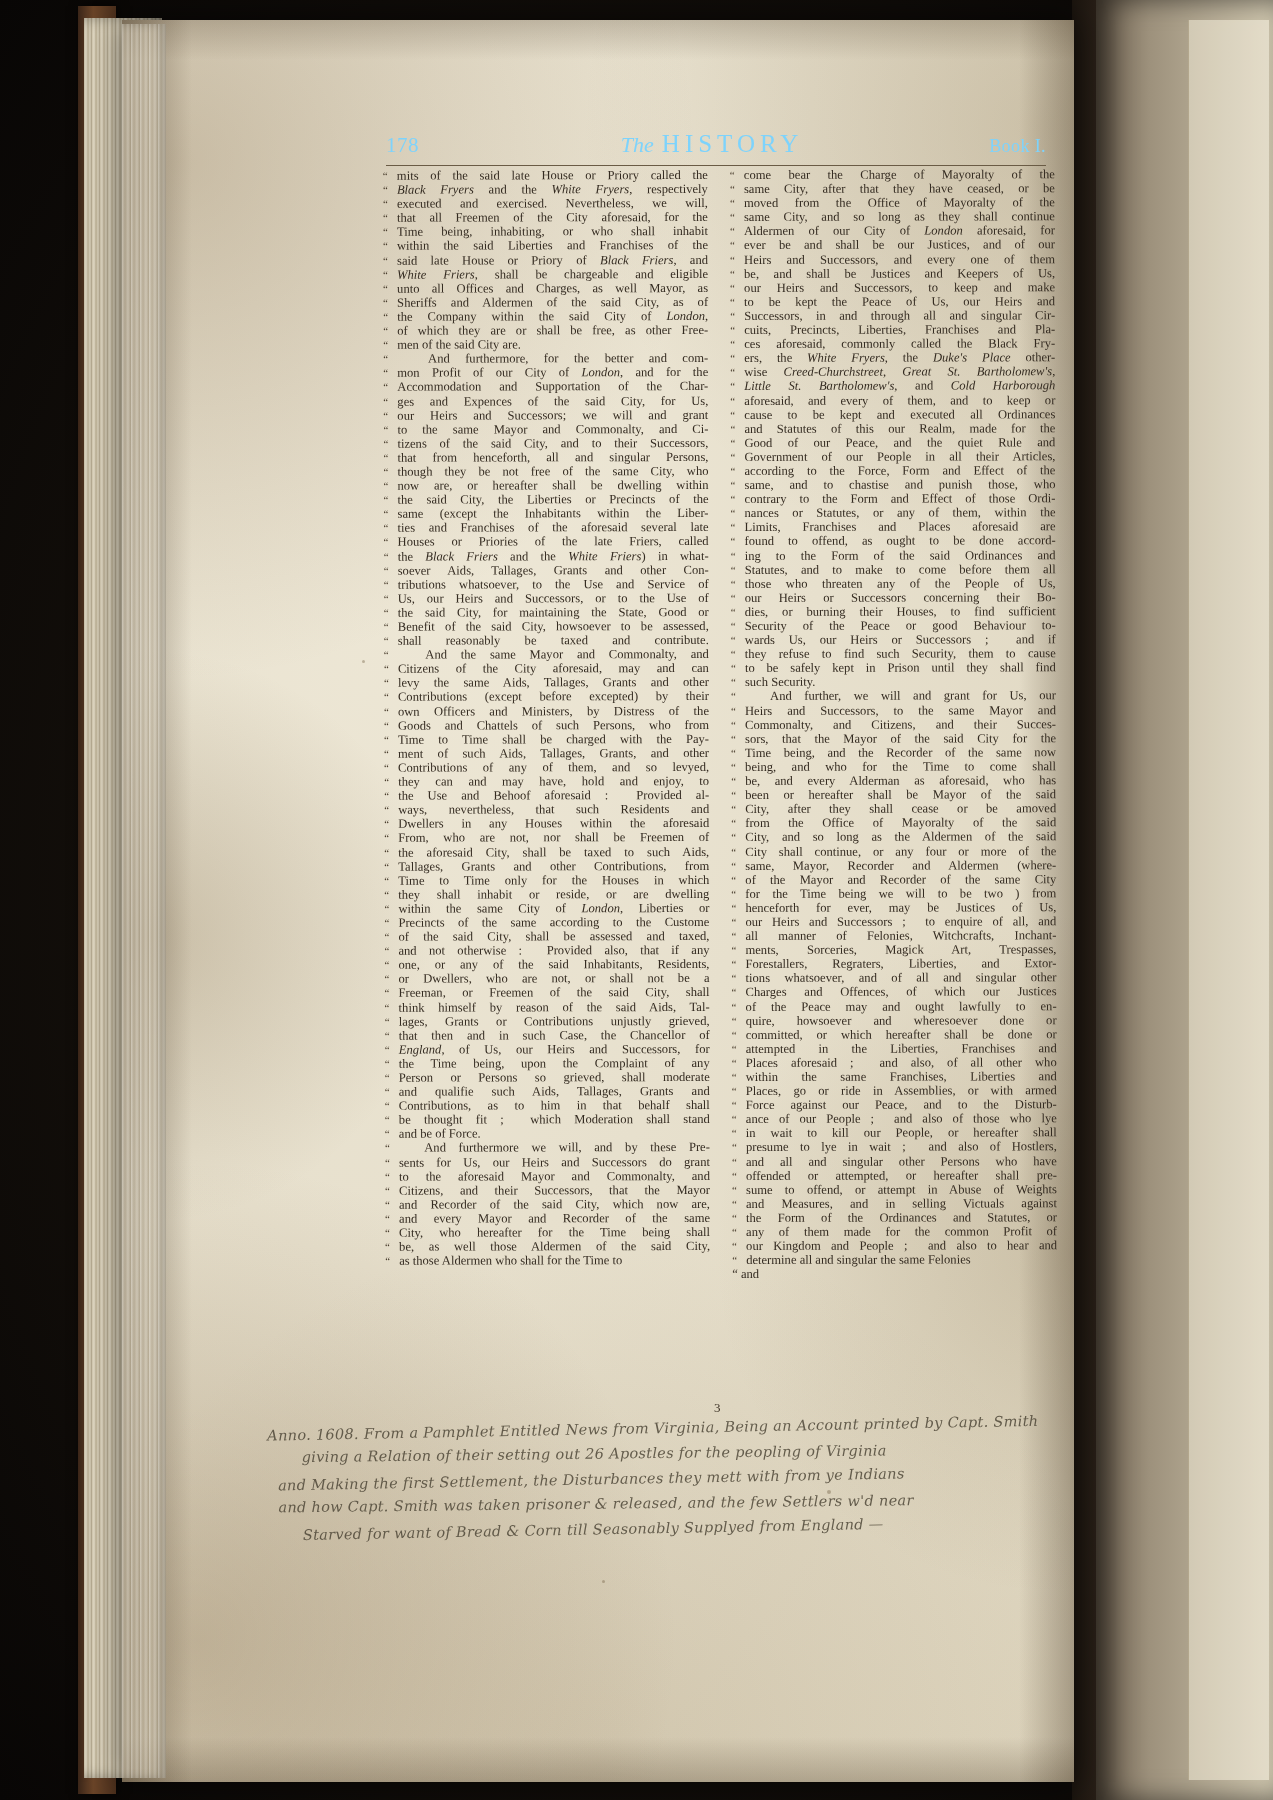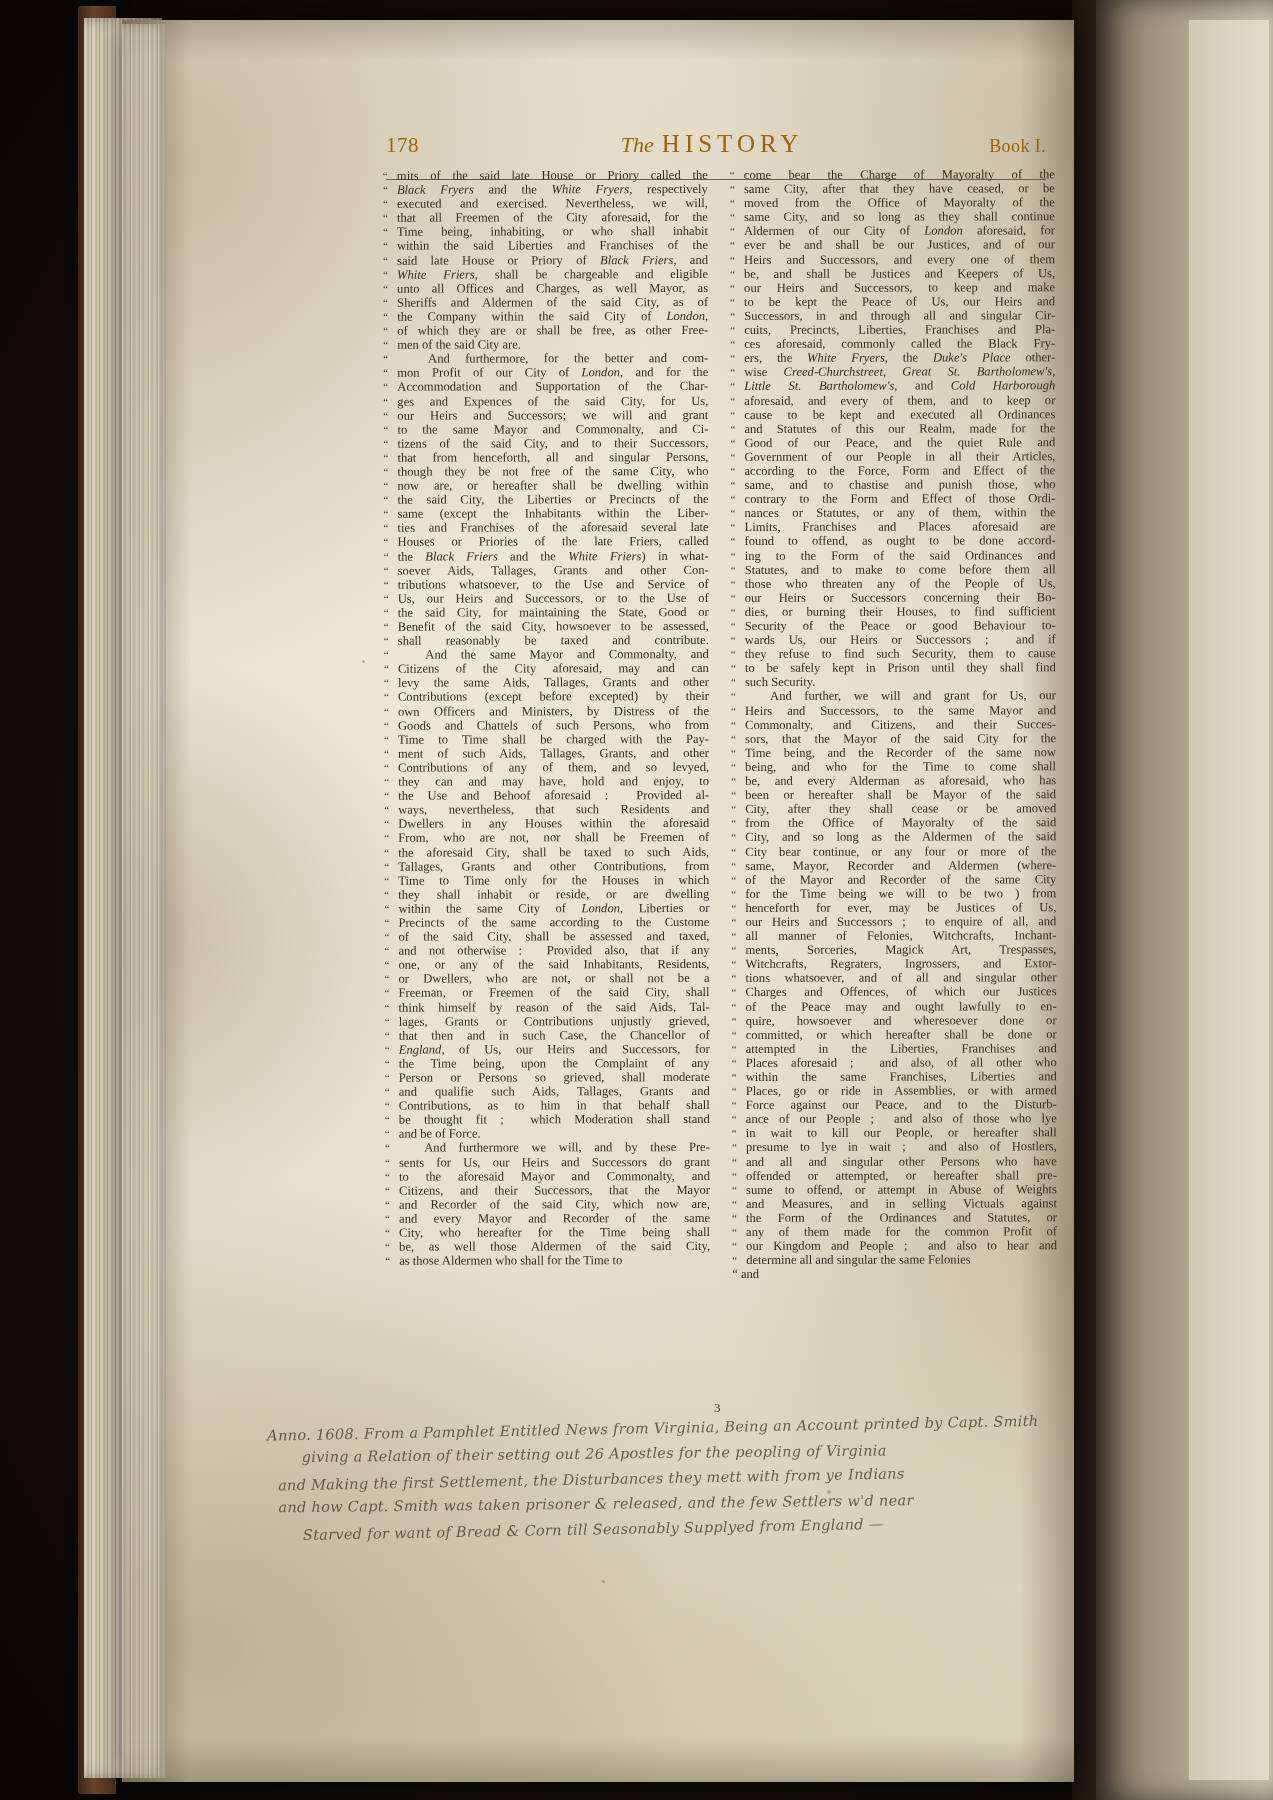--- a/index.html
+++ b/index.html
@@ -156,23 +156,23 @@
   }
 
   .running-head {
     position: absolute;
     left: 264px;
     top: 110px;
     width: 660px;
     display: flex;
     align-items: baseline;
     justify-content: space-between;
-    color: #a16207;
+    color: #7dd3fc;
     border-bottom: 1.2px solid #6a5b45;
-    padding-bottom: 21px;
+    padding-bottom: 7px;
   }
   .folio {
     font-size: 21px;
     letter-spacing: .5px;
     font-family: "Liberation Serif", serif;
   }
   .rh-title {
     font-size: 25px;
     letter-spacing: 1px;
     margin-left: 16px;
@@ -414,29 +414,29 @@
           <div class="ln"><span class="qm">“</span><span class="tx j">Heirs and Successors, to the same Mayor and</span></div>
           <div class="ln"><span class="qm">“</span><span class="tx j">Commonalty, and Citizens, and their Succes-</span></div>
           <div class="ln"><span class="qm">“</span><span class="tx j">sors, that the Mayor of the said City for the</span></div>
           <div class="ln"><span class="qm">“</span><span class="tx j">Time being, and the Recorder of the same now</span></div>
           <div class="ln"><span class="qm">“</span><span class="tx j">being, and who for the Time to come shall</span></div>
           <div class="ln"><span class="qm">“</span><span class="tx j">be, and every Alderman as aforesaid, who has</span></div>
           <div class="ln"><span class="qm">“</span><span class="tx j">been or hereafter shall be Mayor of the said</span></div>
           <div class="ln"><span class="qm">“</span><span class="tx j">City, after they shall cease or be amoved</span></div>
           <div class="ln"><span class="qm">“</span><span class="tx j">from the Office of Mayoralty of the said</span></div>
           <div class="ln"><span class="qm">“</span><span class="tx j">City, and so long as the Aldermen of the said</span></div>
-          <div class="ln"><span class="qm">“</span><span class="tx j">City bear continue, or any four or more of the</span></div>
+          <div class="ln"><span class="qm">“</span><span class="tx j">City shall continue, or any four or more of the</span></div>
           <div class="ln"><span class="qm">“</span><span class="tx j">same, Mayor, Recorder and Aldermen (where-</span></div>
           <div class="ln"><span class="qm">“</span><span class="tx j">of the Mayor and Recorder of the same City</span></div>
           <div class="ln"><span class="qm">“</span><span class="tx j">for the Time being we will to be two ) from</span></div>
           <div class="ln"><span class="qm">“</span><span class="tx j">henceforth for ever, may be Justices of Us,</span></div>
           <div class="ln"><span class="qm">“</span><span class="tx j">our Heirs and Successors ;  to enquire of all, and</span></div>
           <div class="ln"><span class="qm">“</span><span class="tx j">all manner of Felonies, Witchcrafts, Inchant-</span></div>
           <div class="ln"><span class="qm">“</span><span class="tx j">ments, Sorceries, Magick Art, Trespasses,</span></div>
-          <div class="ln"><span class="qm">“</span><span class="tx j">Witchcrafts, Regraters, Ingrossers, and Extor-</span></div>
+          <div class="ln"><span class="qm">“</span><span class="tx j">Forestallers, Regraters, Liberties, and Extor-</span></div>
           <div class="ln"><span class="qm">“</span><span class="tx j">tions whatsoever, and of all and singular other</span></div>
           <div class="ln"><span class="qm">“</span><span class="tx j">Charges and Offences, of which our Justices</span></div>
           <div class="ln"><span class="qm">“</span><span class="tx j">of the Peace may and ought lawfully to en-</span></div>
           <div class="ln"><span class="qm">“</span><span class="tx j">quire, howsoever and wheresoever done or</span></div>
           <div class="ln"><span class="qm">“</span><span class="tx j">committed, or which hereafter shall be done or</span></div>
           <div class="ln"><span class="qm">“</span><span class="tx j">attempted in the Liberties, Franchises and</span></div>
           <div class="ln"><span class="qm">“</span><span class="tx j">Places aforesaid ;  and also, of all other who</span></div>
           <div class="ln"><span class="qm">“</span><span class="tx j">within the same Franchises, Liberties and</span></div>
           <div class="ln"><span class="qm">“</span><span class="tx j">Places, go or ride in Assemblies, or with armed</span></div>
           <div class="ln"><span class="qm">“</span><span class="tx j">Force against our Peace, and to the Disturb-</span></div>

